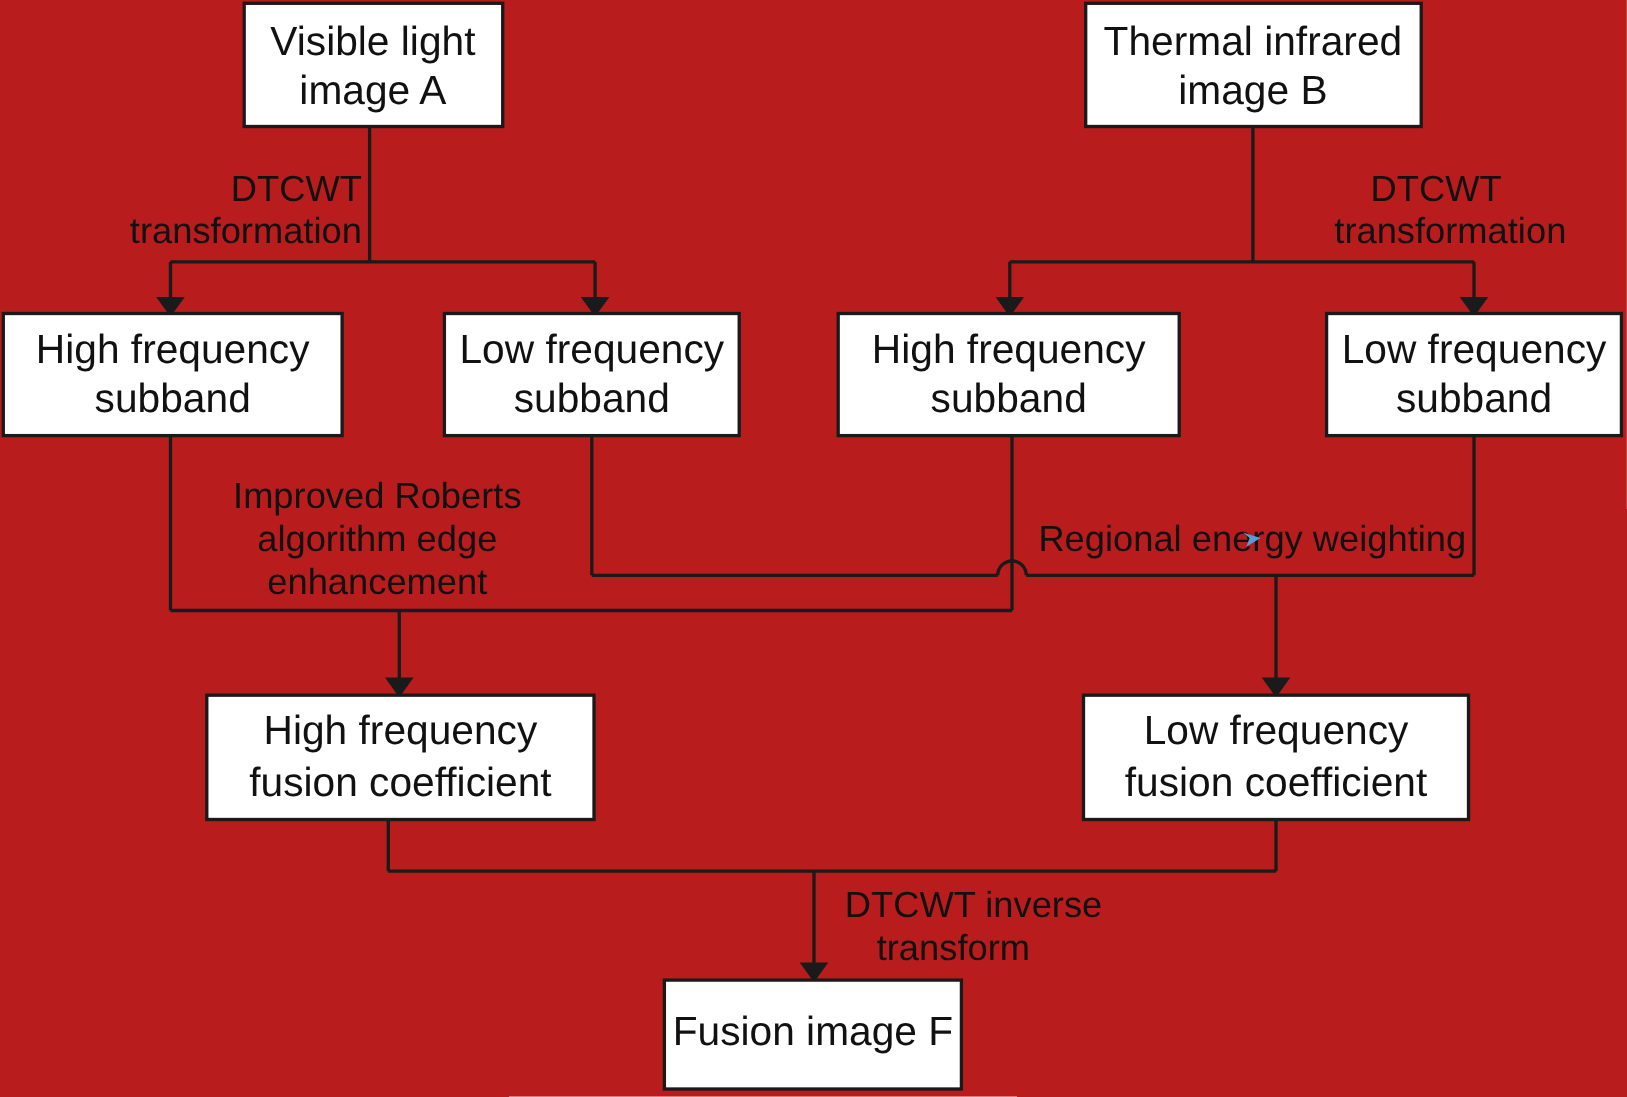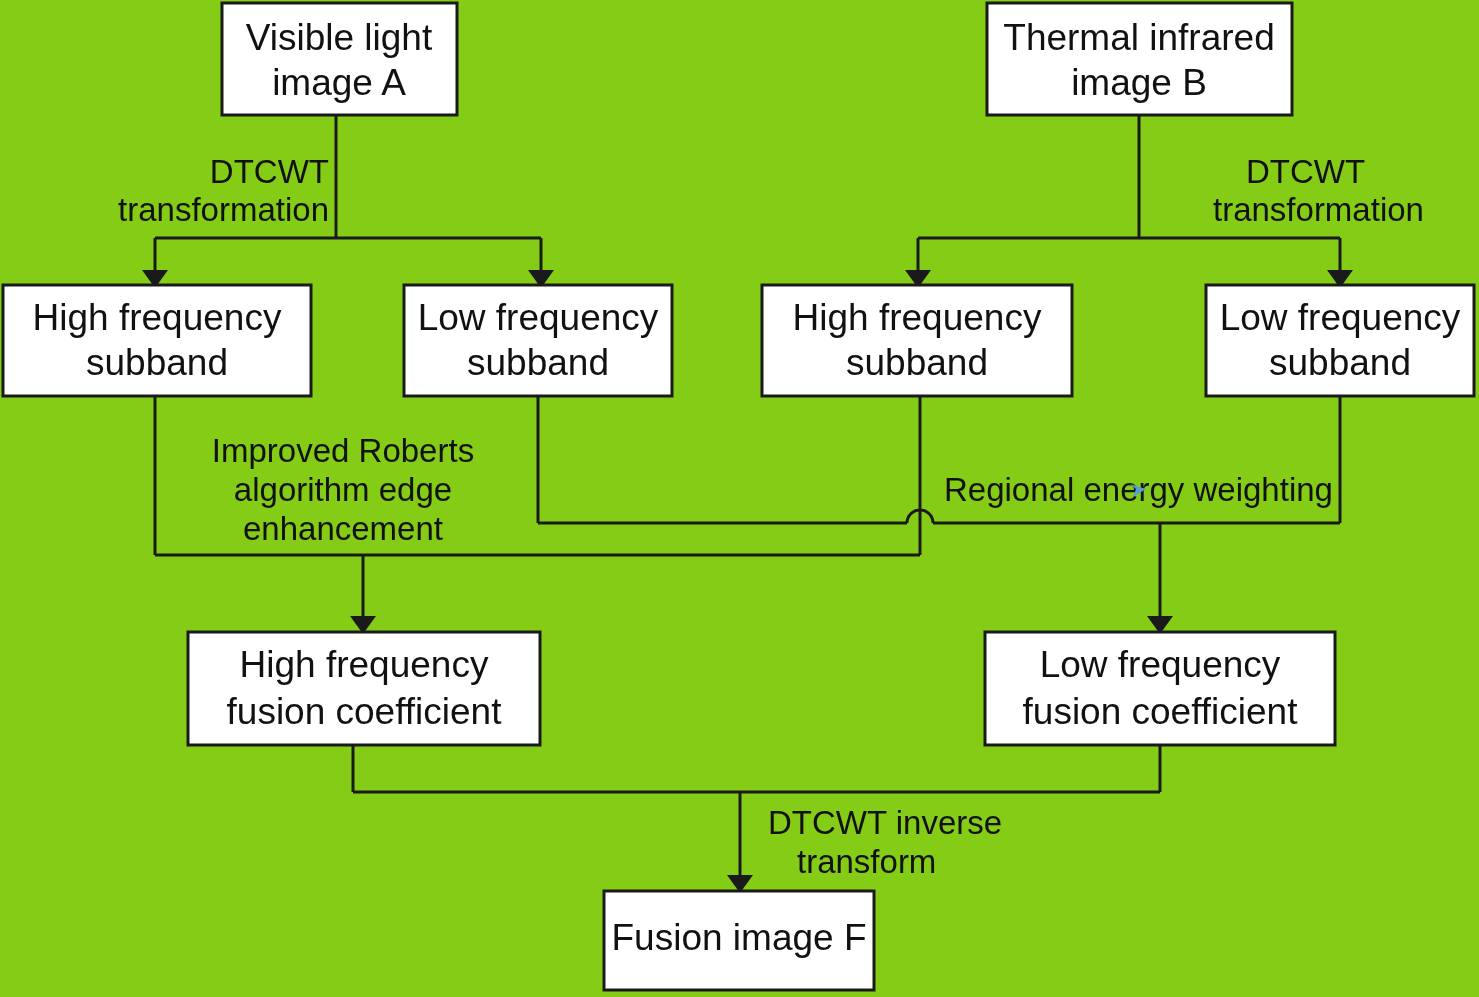--- a/index.html
+++ b/index.html
@@ -4,21 +4,21 @@
 <style>
   html, body {
     margin: 0;
     padding: 0;
     background: #ffffff;
   }
   #canvas {
     position: relative;
     width: 1479px;
     height: 997px;
-    background: #84cc16;
+    background: #b91c1c;
     overflow: hidden;
     font-family: "Liberation Sans", sans-serif;
   }
   svg.flow {
     position: absolute;
     left: 0;
     top: 0;
     width: 1479px;
     height: 997px;
   }

